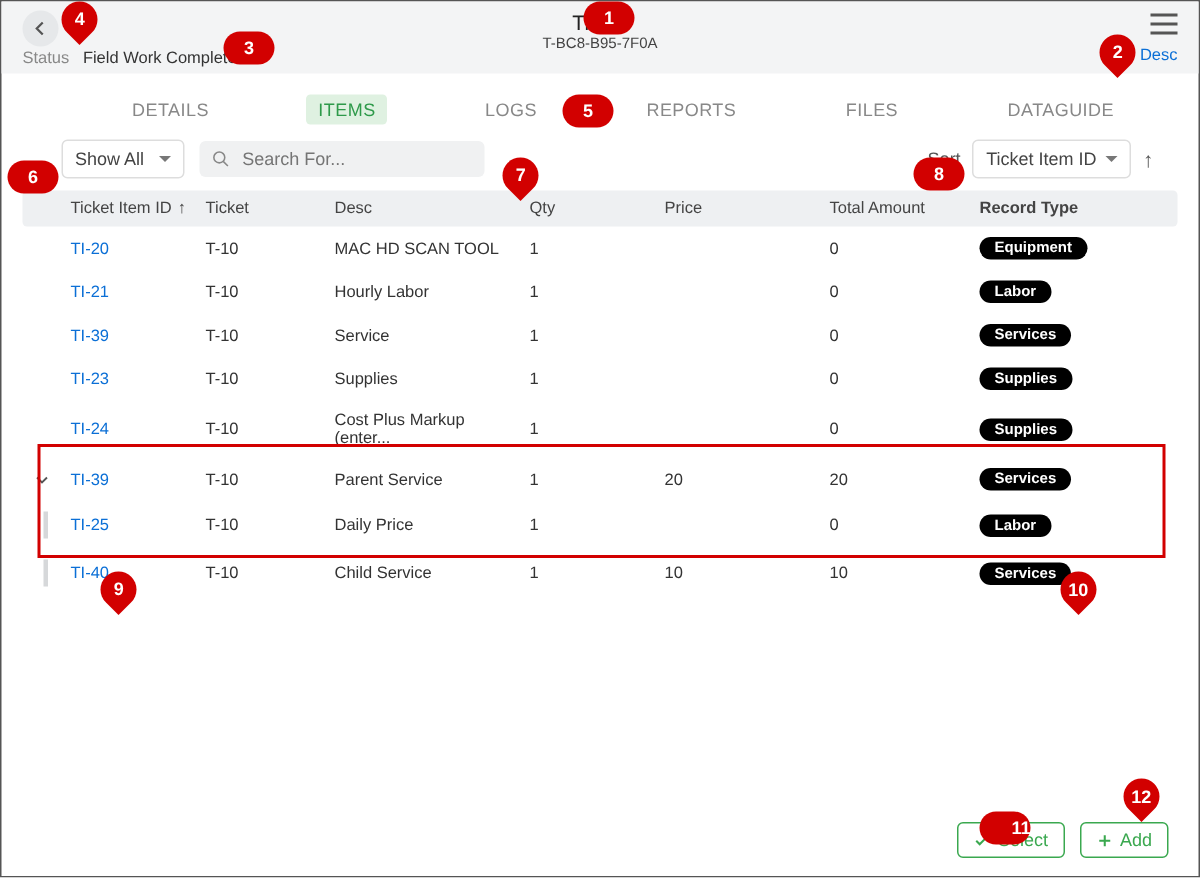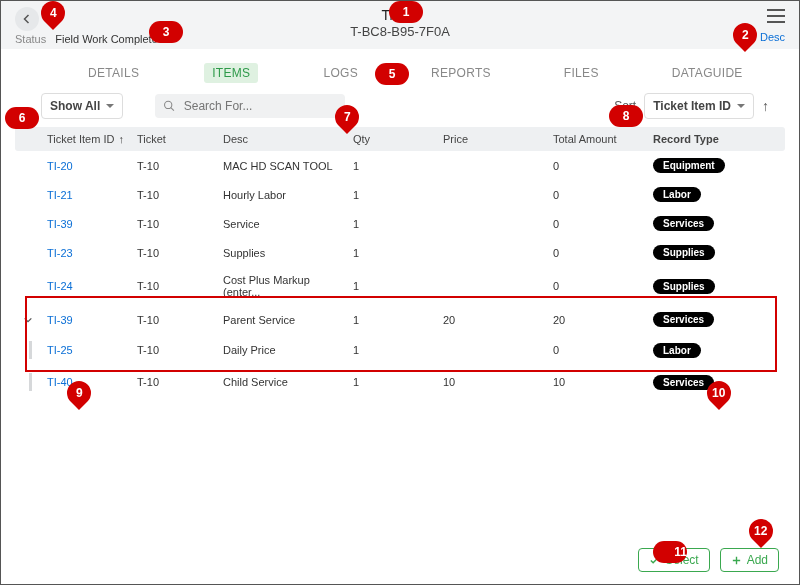--- a/index.html
+++ b/index.html
@@ -40,21 +40,21 @@
     justify-content: center;
     color: #555;
     cursor: pointer;
   }
   .back-btn svg { width: 12px; height: 12px; }
   .title-center {
     text-align: center;
     line-height: 1.2;
   }
   .title-center .t1 { font-size: 14px; color: #222; }
-  .title-center .t2 { font-size: 13px; color: #444; }
+  .title-center .t2 { font-size: 10px; color: #444; }
   .hamburger {
     position: absolute;
     right: 14px;
     top: 8px;
     width: 18px;
     height: 14px;
     display: flex;
     flex-direction: column;
     justify-content: space-between;
     cursor: pointer;
@@ -97,40 +97,38 @@
   .dropdown {
     border: 1px solid #ddd;
     border-radius: 4px;
     padding: 5px 22px 5px 8px;
     font-size: 12px;
     color: #444;
     background: #fff;
     position: relative;
     cursor: pointer;
     min-width: 82px;
-    font-weight: bold;
   }
   .dropdown::after {
     content: "";
     position: absolute;
     right: 8px; top: 50%;
     width: 0; height: 0;
     border-left: 4px solid transparent;
     border-right: 4px solid transparent;
     border-top: 4px solid #777;
     transform: translateY(-50%);
   }
   .search-wrap {
     display: flex;
     align-items: center;
     background: #f0f1f2;
     border-radius: 4px;
     padding: 4px 8px;
     width: 190px;
-    margin-left: 22px;
   }
   .search-wrap svg { width: 14px; height: 14px; color: #888; margin-right: 6px; }
   .search-wrap input {
     border: none; background: transparent; outline: none;
     font-size: 12px; color: #444; width: 100%;
   }
   .sort-wrap {
     margin-left: auto;
     display: flex;
     align-items: center;

